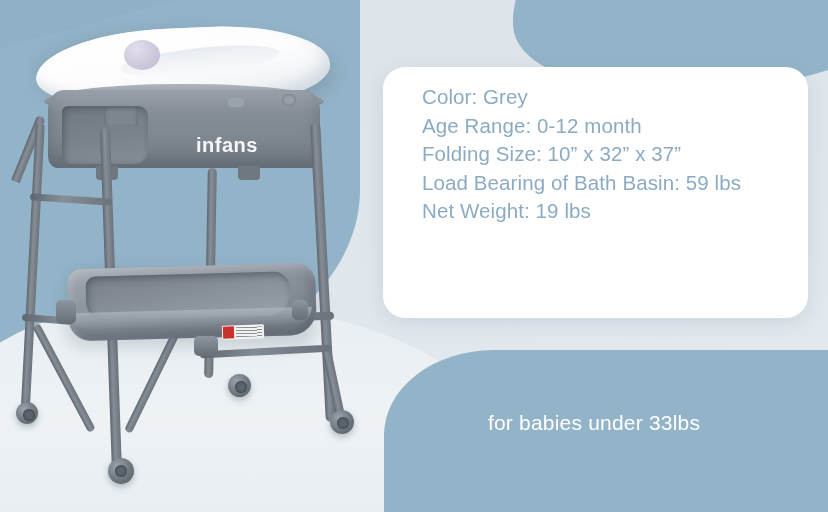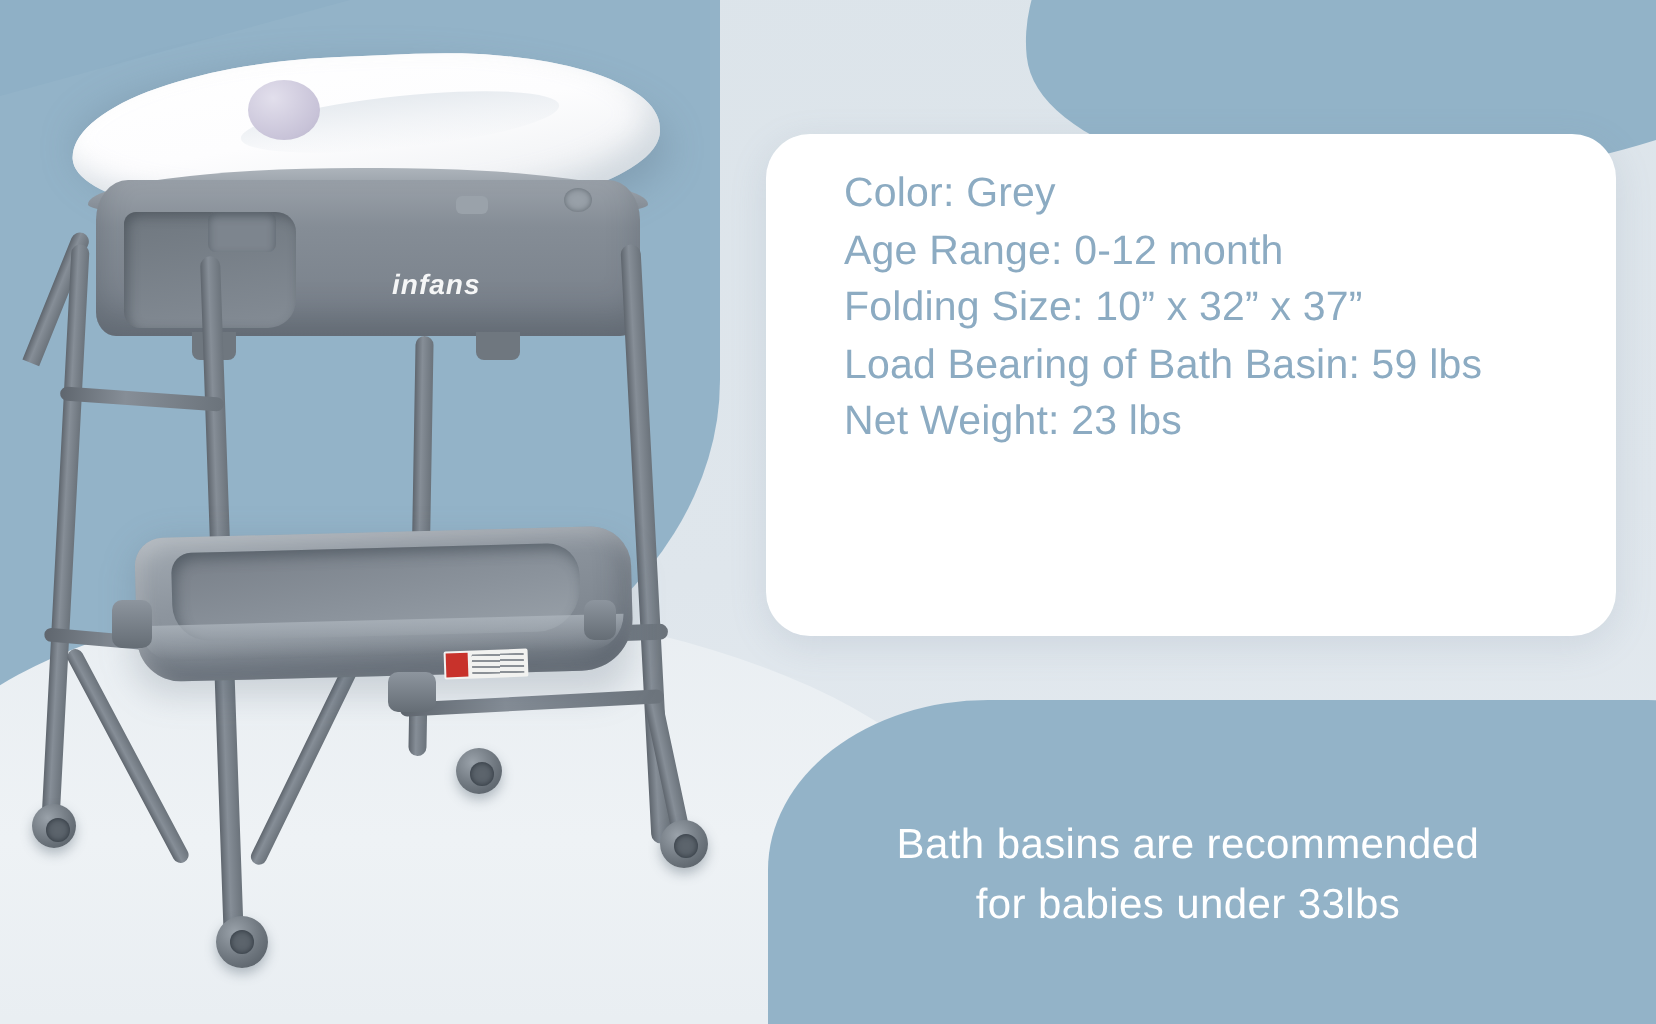--- a/index.html
+++ b/index.html
@@ -156,23 +156,22 @@
     background: #6f777f;
     border-radius: 0 0 4px 4px;
     top: 148px;
   }
   .tub-foot-a { left: 96px; }
   .tub-foot-b { left: 238px; }
   .tub-logo {
     position: absolute;
     left: 196px; top: 116px;
     color: #ffffff;
-    font-size: 14px;
+    font-size: 20px;
     font-weight: bold;
-    font-style: italic;
     letter-spacing: .5px;
     opacity: .93;
   }
   .tub-clip {
     position: absolute;
     left: 228px; top: 80px;
     width: 16px; height: 9px;
     background: #9aa2aa;
     border-radius: 3px;
   }
@@ -385,21 +384,20 @@
     <div class="caster caster-2"></div>
     <div class="caster caster-3"></div>
     <div class="caster caster-4"></div>
   </div>
 
   <div class="spec-card">
     <div class="spec-line">Color: Grey</div>
     <div class="spec-line">Age Range: 0-12 month</div>
     <div class="spec-line">Folding Size: 10” x 32” x 37”</div>
     <div class="spec-line">Load Bearing of Bath Basin: 59 lbs</div>
-    <div class="spec-line">Net Weight: 23 lbs</div>
+    <div class="spec-line">Net Weight: 19 lbs</div>
   </div>
 
   <div class="caption">
-    <div>Bath basins are recommended</div>
     <div>for babies under 33lbs</div>
   </div>
 
 </div>
 
 </body></html>

